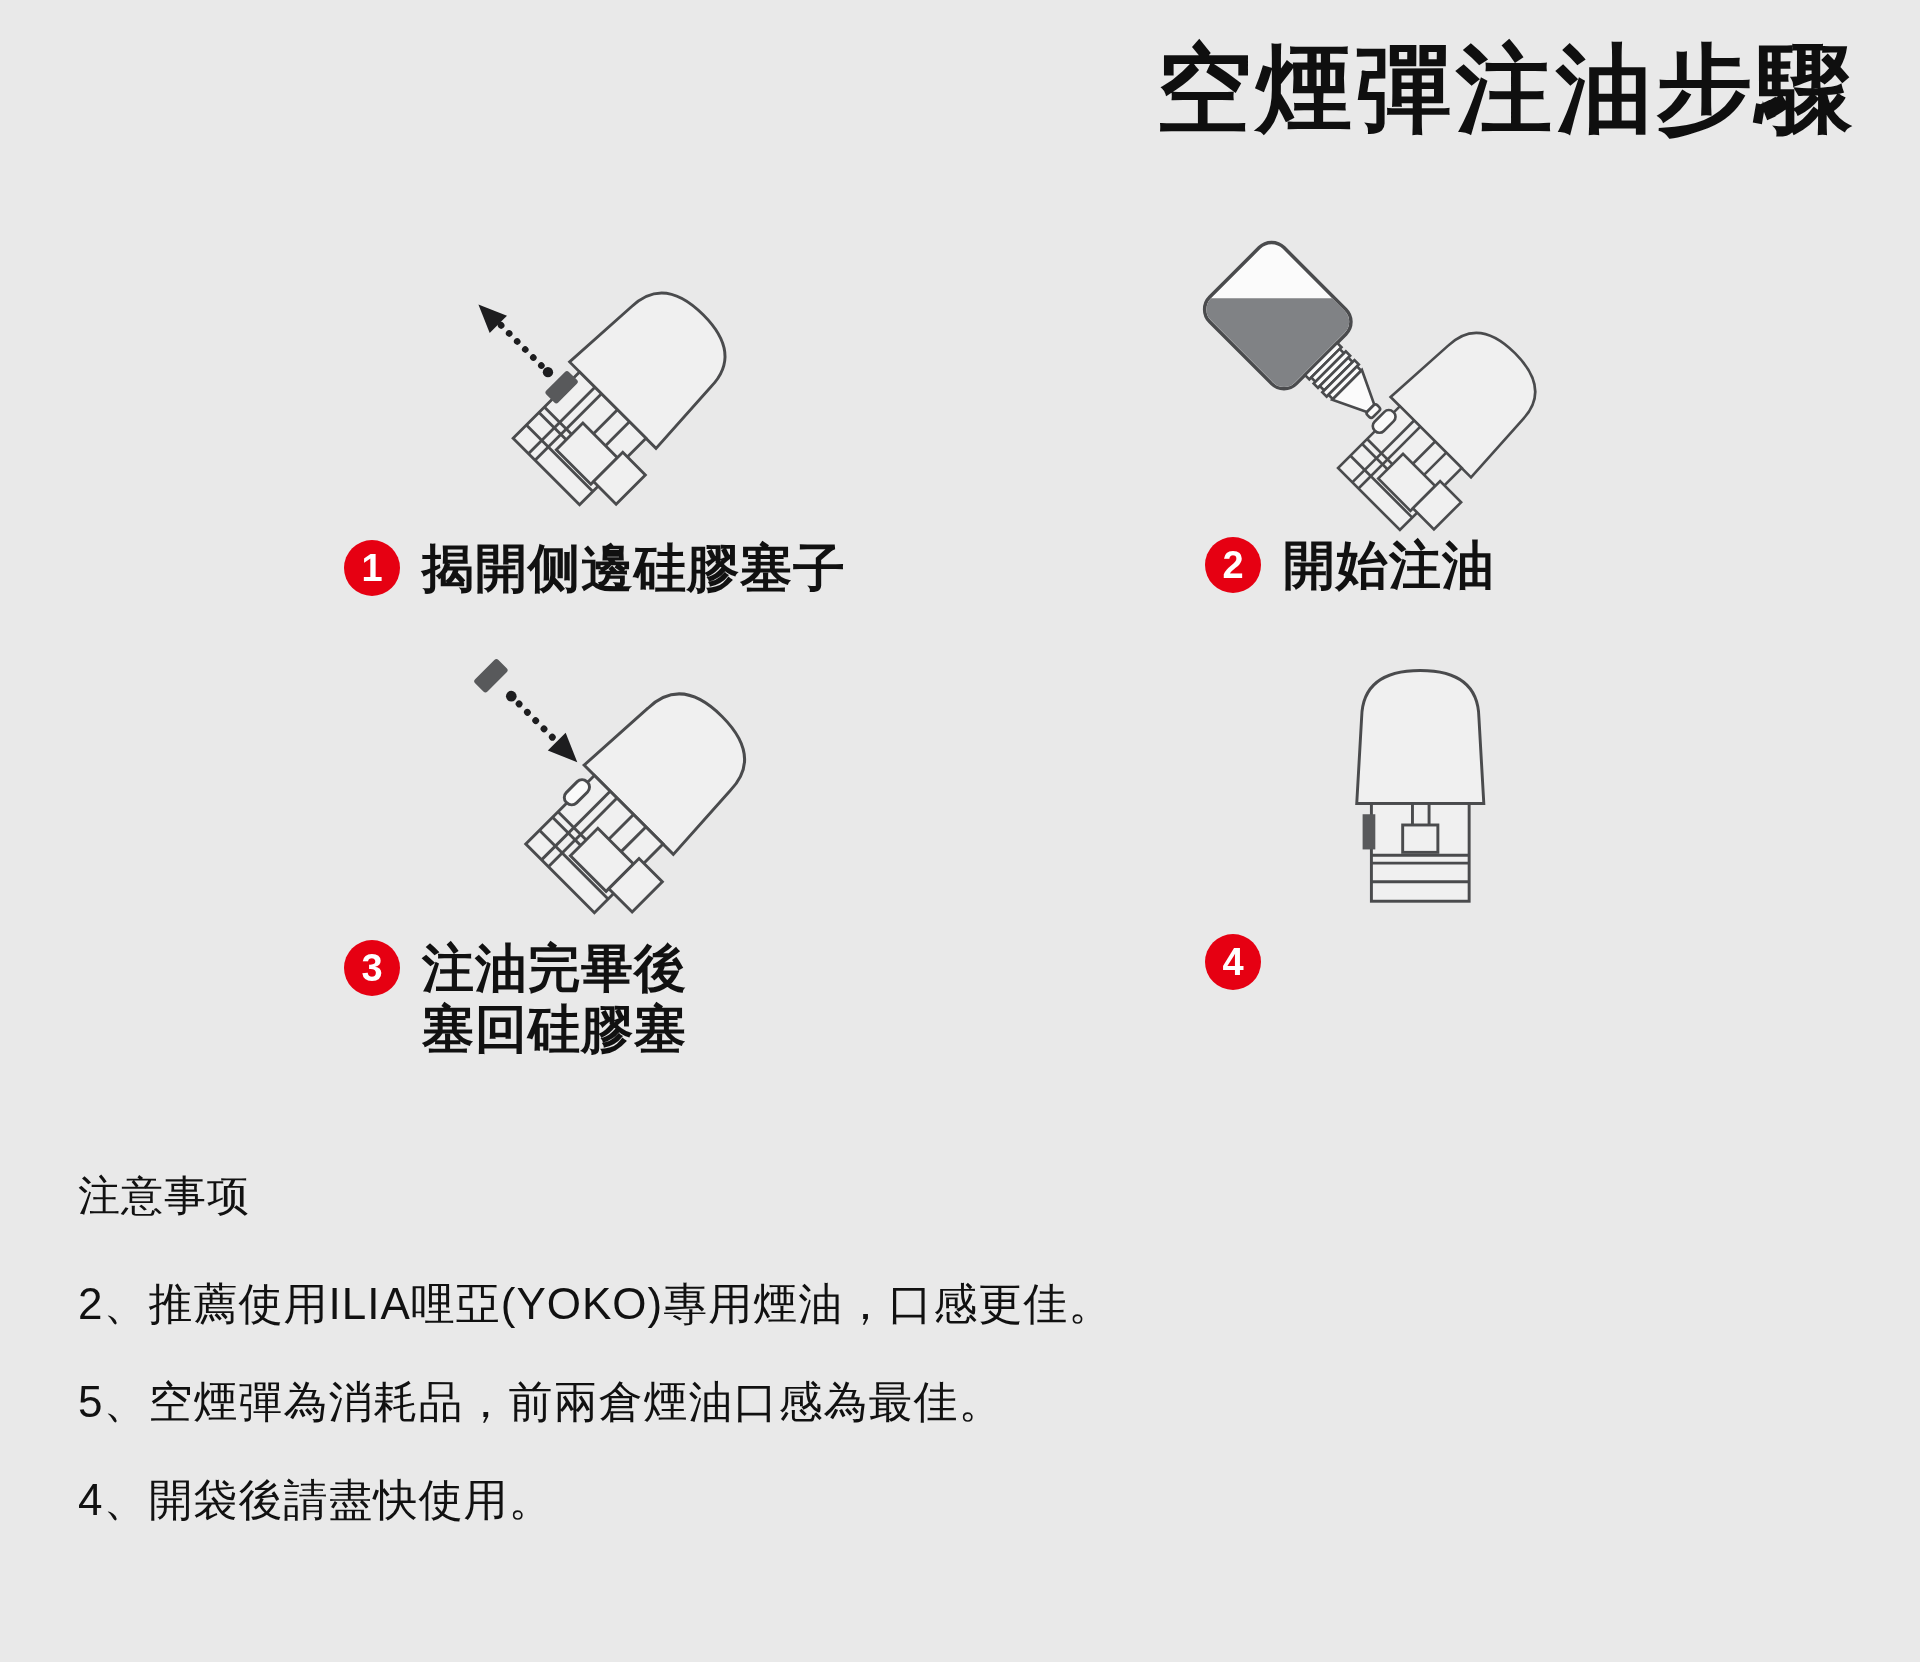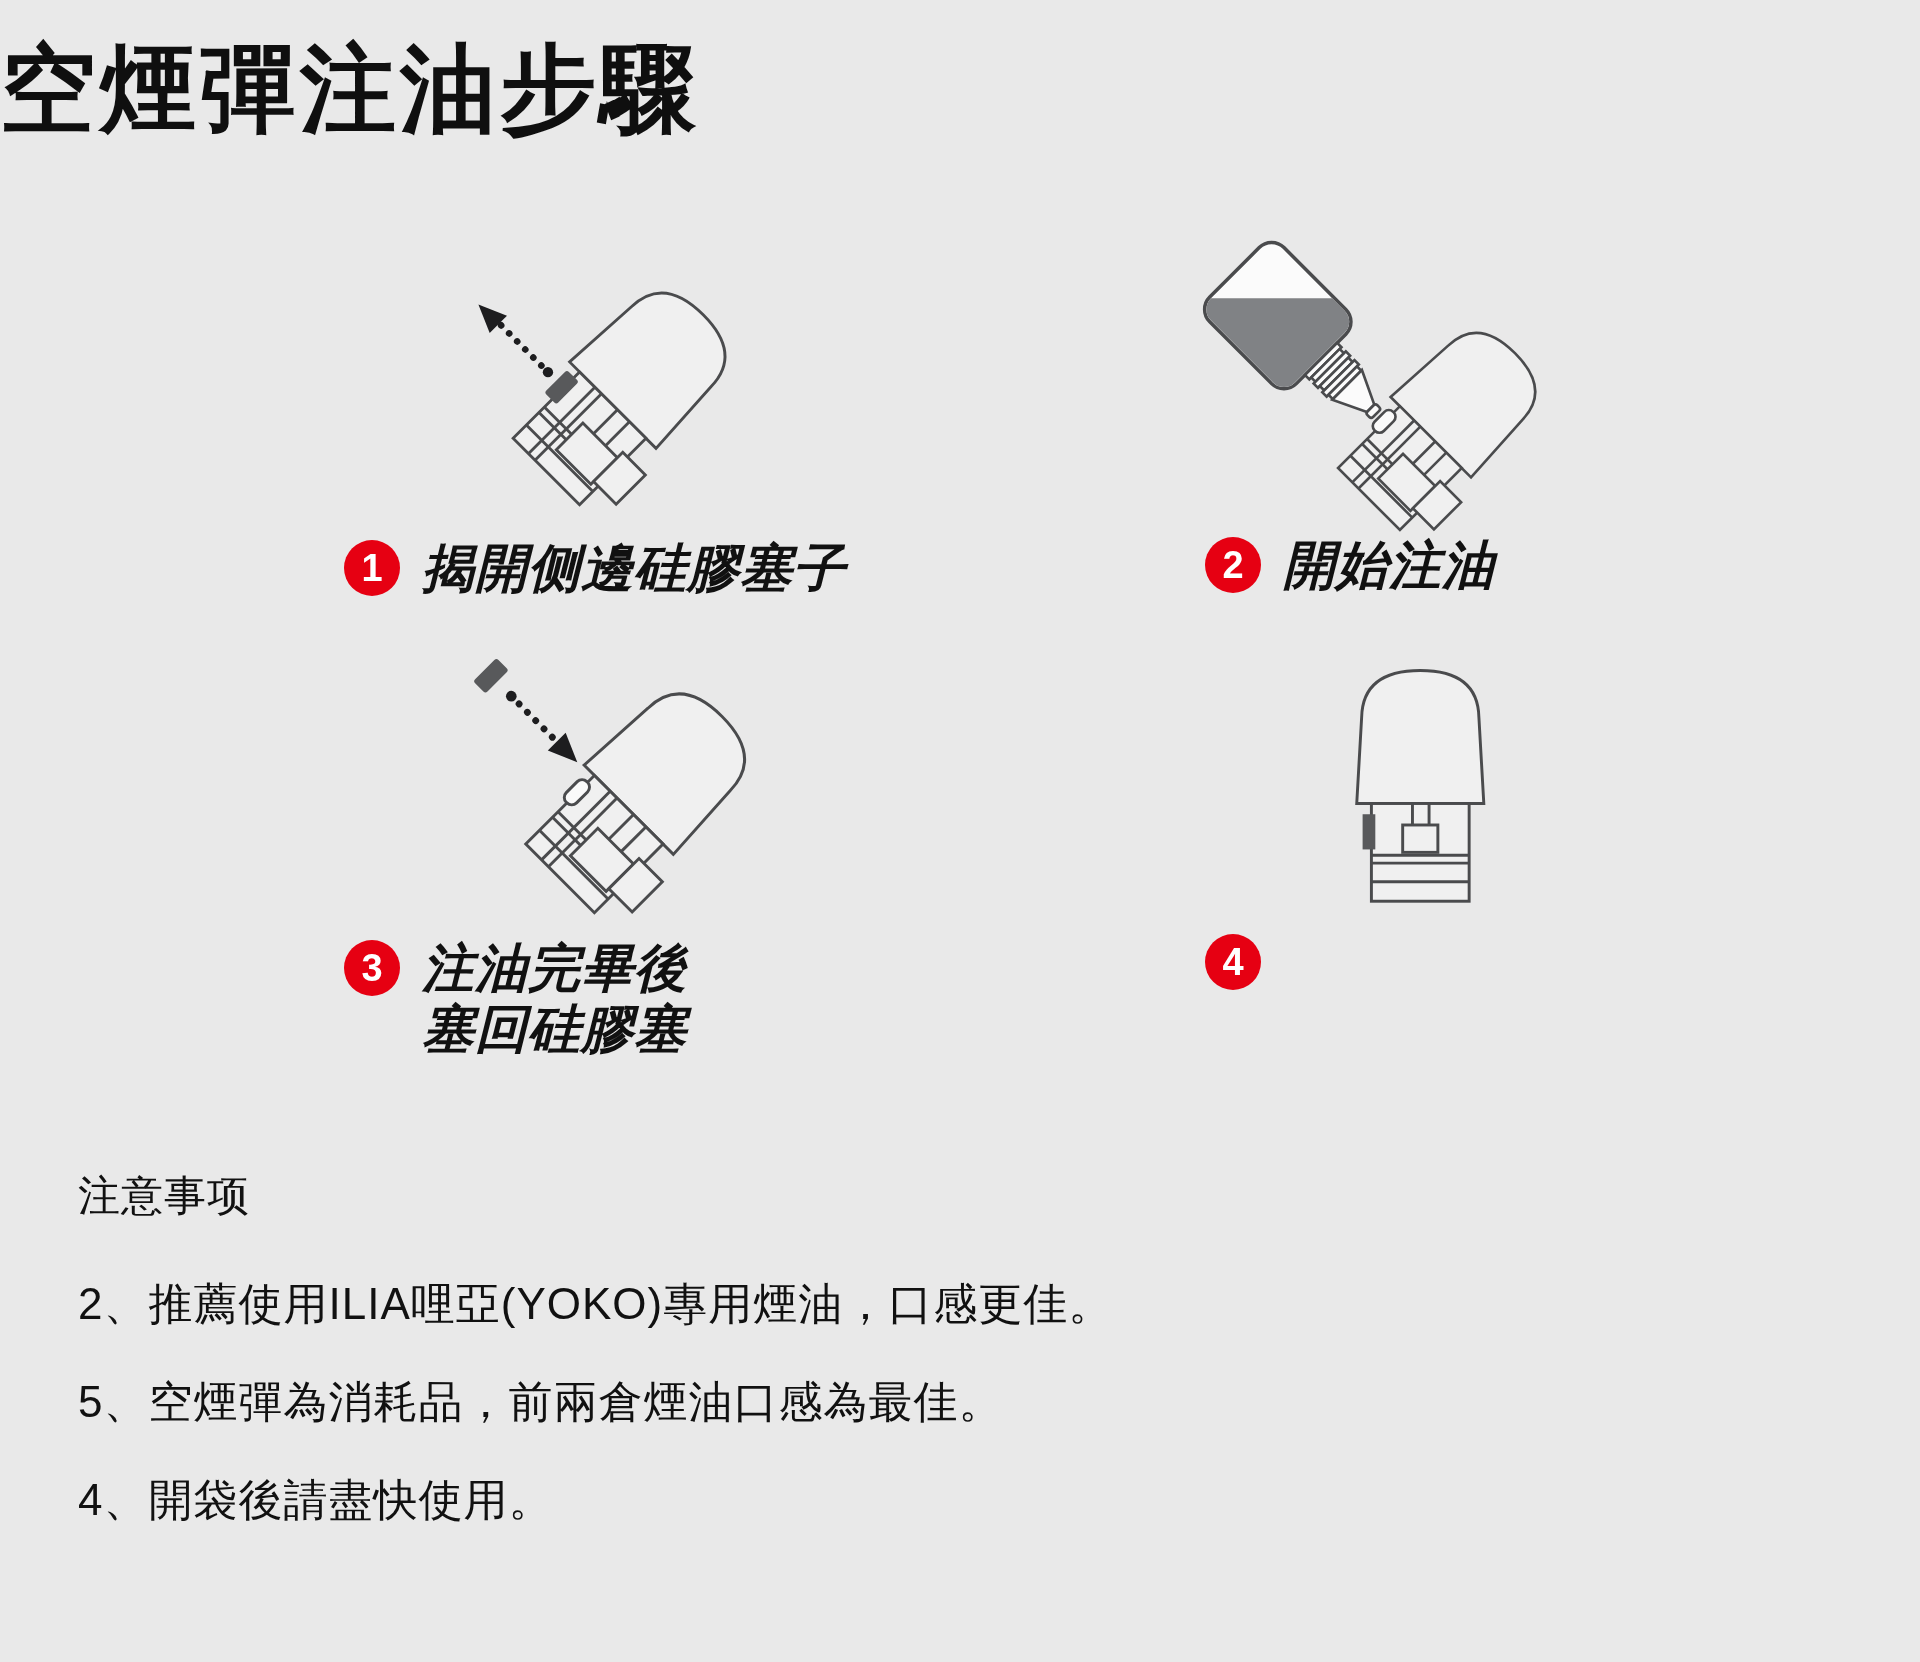--- a/index.html
+++ b/index.html
@@ -4,37 +4,37 @@
 <style>
   html,body{margin:0;padding:0;}
   body{
     width:1920px;height:1662px;position:relative;overflow:hidden;
     background:#e9e9e9;
     font-family:"Liberation Sans","DejaVu Sans",sans-serif;
     color:#141414;
   }
   .page-title{
     position:absolute;left:0;top:26px;width:1856px;
-    text-align:left;font-size:96px;font-weight:800;
+    text-align:right;font-size:96px;font-weight:800;
     color:#0f0f0f;letter-spacing:4px;
   }
   .ill{position:absolute;}
   .ill svg{display:block;}
   .caption{
     position:absolute;display:flex;align-items:flex-start;gap:22px;
   }
   .badge{
     width:56px;height:56px;border-radius:50%;
     background:#e60012;color:#ffffff;flex:0 0 56px;
     font-size:38px;font-weight:800;line-height:56px;text-align:center;
     margin-top:2px;
   }
   .cap-text{
     font-size:52px;font-weight:700;line-height:61px;color:#111111;
-    letter-spacing:1px;white-space:nowrap;font-style:italic;
+    letter-spacing:1px;white-space:nowrap;
   }
   .cap-text div{min-height:0;}
   .notes{
     position:absolute;left:78px;top:1168px;width:1700px;
   }
   .notes-heading{
     font-size:42px;font-weight:500;color:#111111;margin:0 0 58px 0;
     letter-spacing:1px;
   }
   .note-item{

